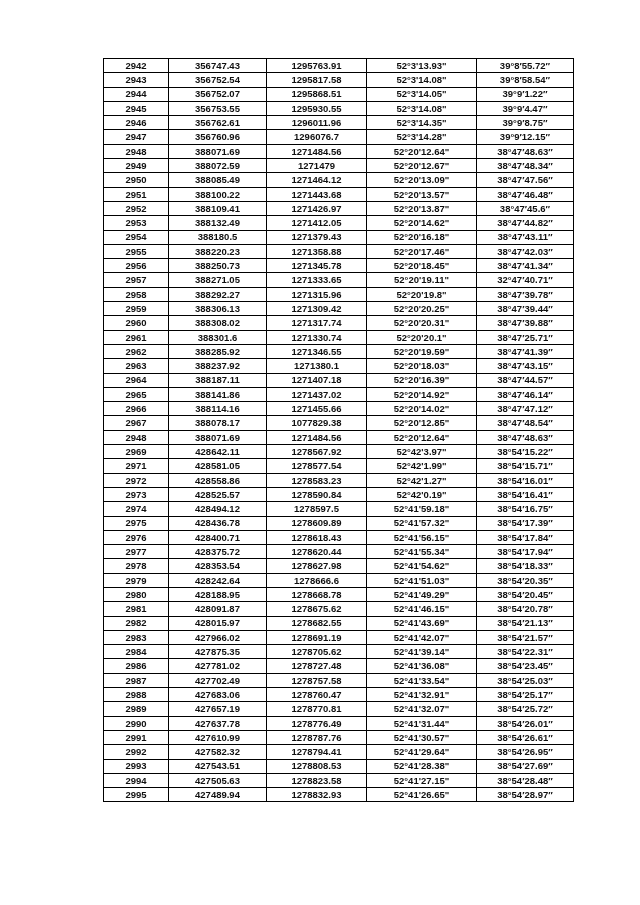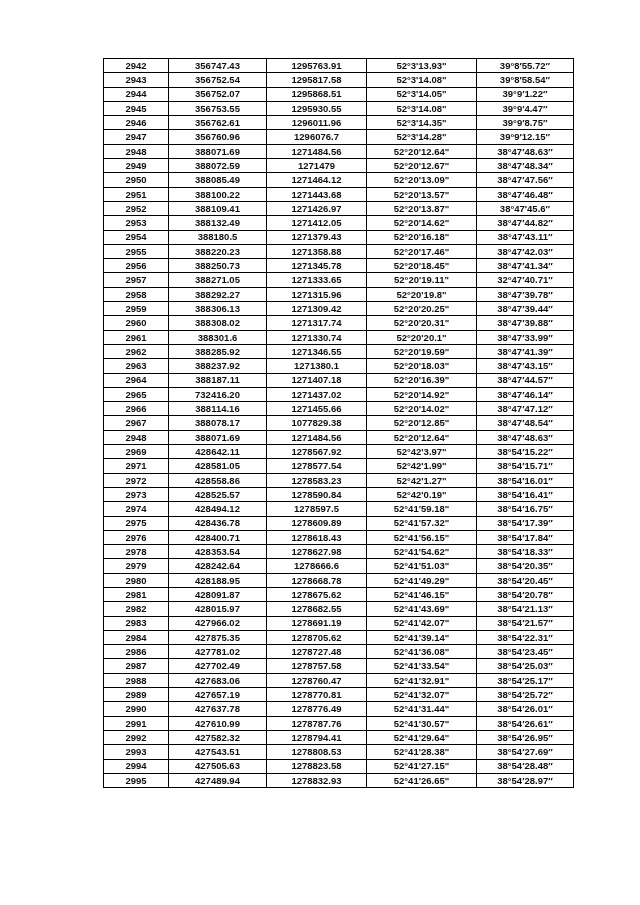--- a/index.html
+++ b/index.html
@@ -187,21 +187,21 @@
           <td>388308.02</td>
           <td>1271317.74</td>
           <td>52°20'20.31"</td>
           <td>38°47′39.88″</td>
         </tr>
         <tr>
           <td>2961</td>
           <td>388301.6</td>
           <td>1271330.74</td>
           <td>52°20'20.1"</td>
-          <td>38°47′33.99″</td>
+          <td>38°47′25.71″</td>
         </tr>
         <tr>
           <td>2962</td>
           <td>388285.92</td>
           <td>1271346.55</td>
           <td>52°20'19.59"</td>
           <td>38°47′41.39″</td>
         </tr>
         <tr>
           <td>2963</td>
@@ -212,21 +212,21 @@
         </tr>
         <tr>
           <td>2964</td>
           <td>388187.11</td>
           <td>1271407.18</td>
           <td>52°20'16.39"</td>
           <td>38°47′44.57″</td>
         </tr>
         <tr>
           <td>2965</td>
-          <td>732416.20</td>
+          <td>388141.86</td>
           <td>1271437.02</td>
           <td>52°20'14.92"</td>
           <td>38°47′46.14″</td>
         </tr>
         <tr>
           <td>2966</td>
           <td>388114.16</td>
           <td>1271455.66</td>
           <td>52°20'14.02"</td>
           <td>38°47′47.12″</td>
@@ -288,20 +288,27 @@
           <td>38°54′17.39″</td>
         </tr>
         <tr>
           <td>2976</td>
           <td>428400.71</td>
           <td>1278618.43</td>
           <td>52°41'56.15"</td>
           <td>38°54′17.84″</td>
         </tr>
         <tr>
+          <td>2977</td>
+          <td>428375.72</td>
+          <td>1278620.44</td>
+          <td>52°41'55.34"</td>
+          <td>38°54′17.94″</td>
+        </tr>
+        <tr>
           <td>2978</td>
           <td>428353.54</td>
           <td>1278627.98</td>
           <td>52°41'54.62"</td>
           <td>38°54′18.33″</td>
         </tr>
         <tr>
           <td>2979</td>
           <td>428242.64</td>
           <td>1278666.6</td>

